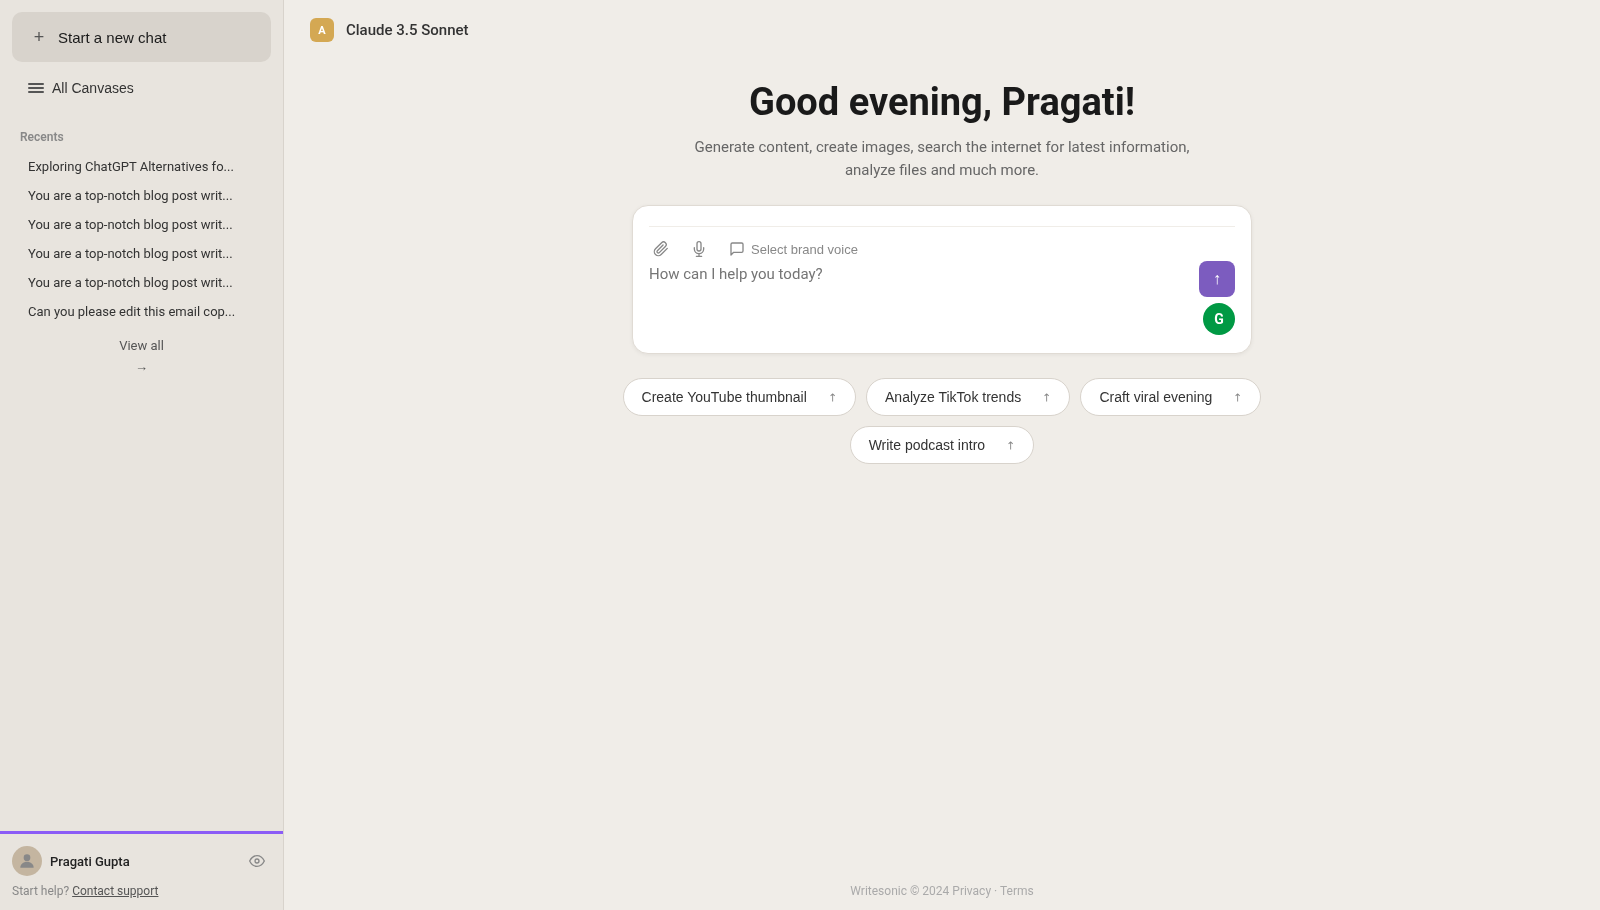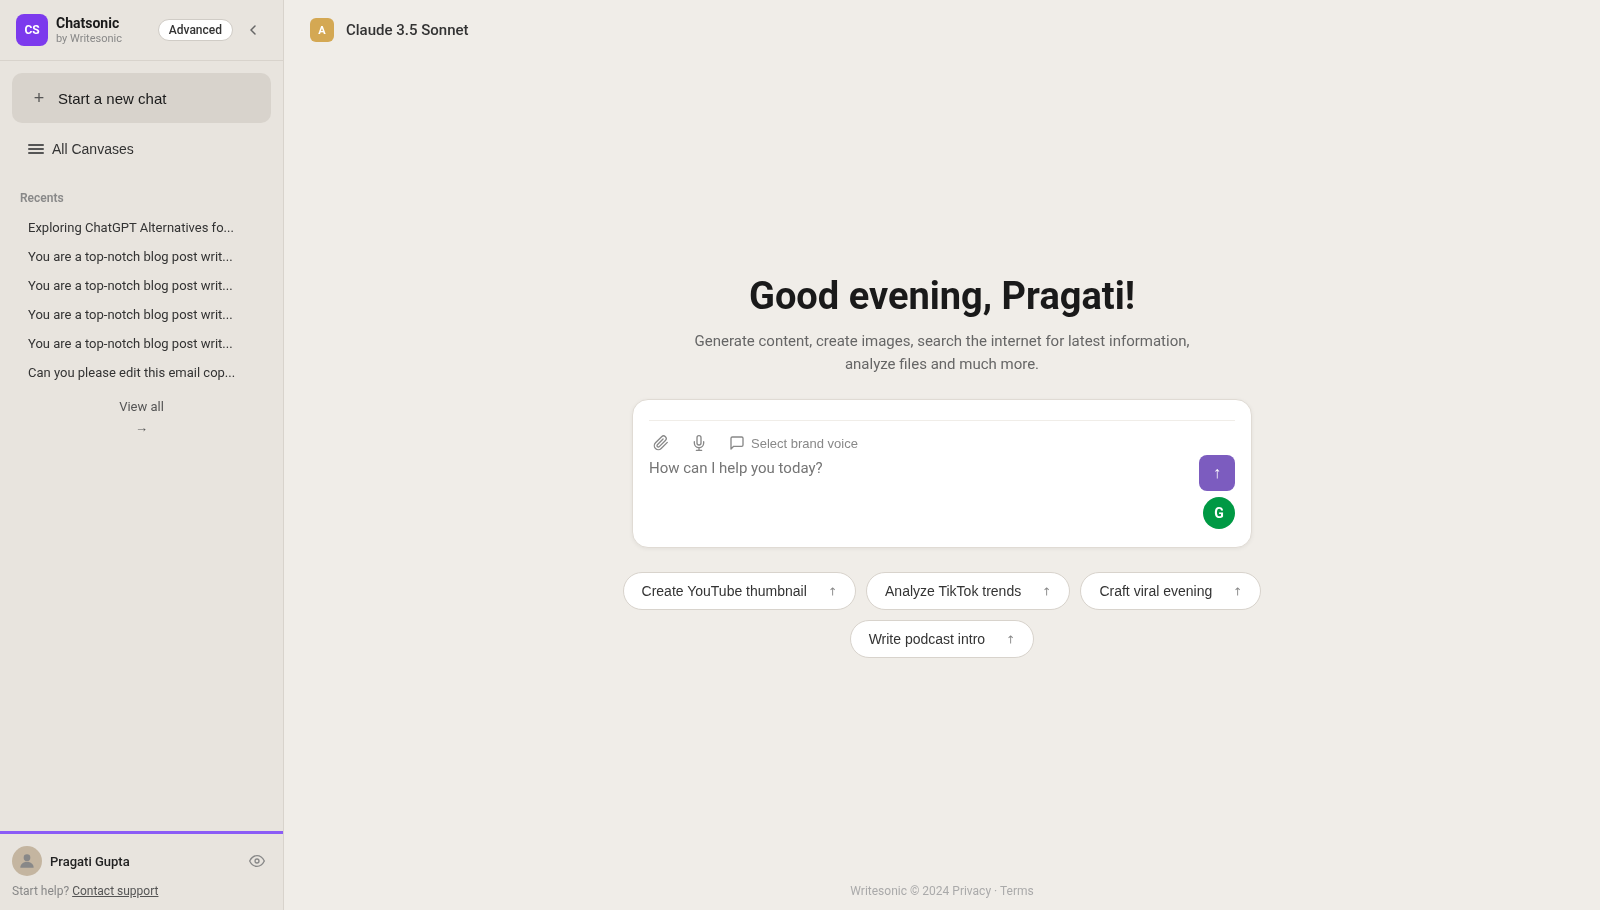--- a/index.html
+++ b/index.html
@@ -276,21 +276,20 @@
       font-size: 15px;
       font-weight: 500;
       color: #333;
     }
 
     #main-body {
       flex: 1;
       display: flex;
       flex-direction: column;
       align-items: center;
-      justify-content: center;
       padding: 20px;
       gap: 24px;
     }
 
     #greeting-section {
       text-align: center;
     }
 
     #greeting-title {
       font-size: 38px;
@@ -436,37 +435,20 @@
     
     #recents-section::-webkit-scrollbar { width: 4px; }
     #recents-section::-webkit-scrollbar-track { background: transparent; }
     #recents-section::-webkit-scrollbar-thumb { background: #c4bfb9; border-radius: 2px; }
   </style>
 </head>
 <body>
 
 <div id="sidebar">
 
-  <div id="sidebar-header">
-    <div id="brand-area">
-      <div id="brand-avatar">CS</div>
-      <div id="brand-text">
-        <span id="brand-name">Chatsonic</span>
-        <span id="brand-sub">by Writesonic</span>
-      </div>
-    </div>
-    <div id="header-controls">
-      <div id="advanced-badge">Advanced</div>
-      <div id="collapse-btn">
-        <svg width="16" height="16" viewBox="0 0 16 16" fill="none">
-          <path d="M10 4L6 8L10 12" stroke="#666" stroke-width="1.5" stroke-linecap="round" stroke-linejoin="round"></path>
-        </svg>
-      </div>
-    </div>
-  </div>
 
   <button id="new-chat-btn">
     <span id="new-chat-plus">+</span>
     <span>Start a new chat</span>
   </button>
 
   <button id="all-canvases-btn">
     <div id="canvases-icon">
       <div class="canvas-line"></div>
       <div class="canvas-line"></div>

